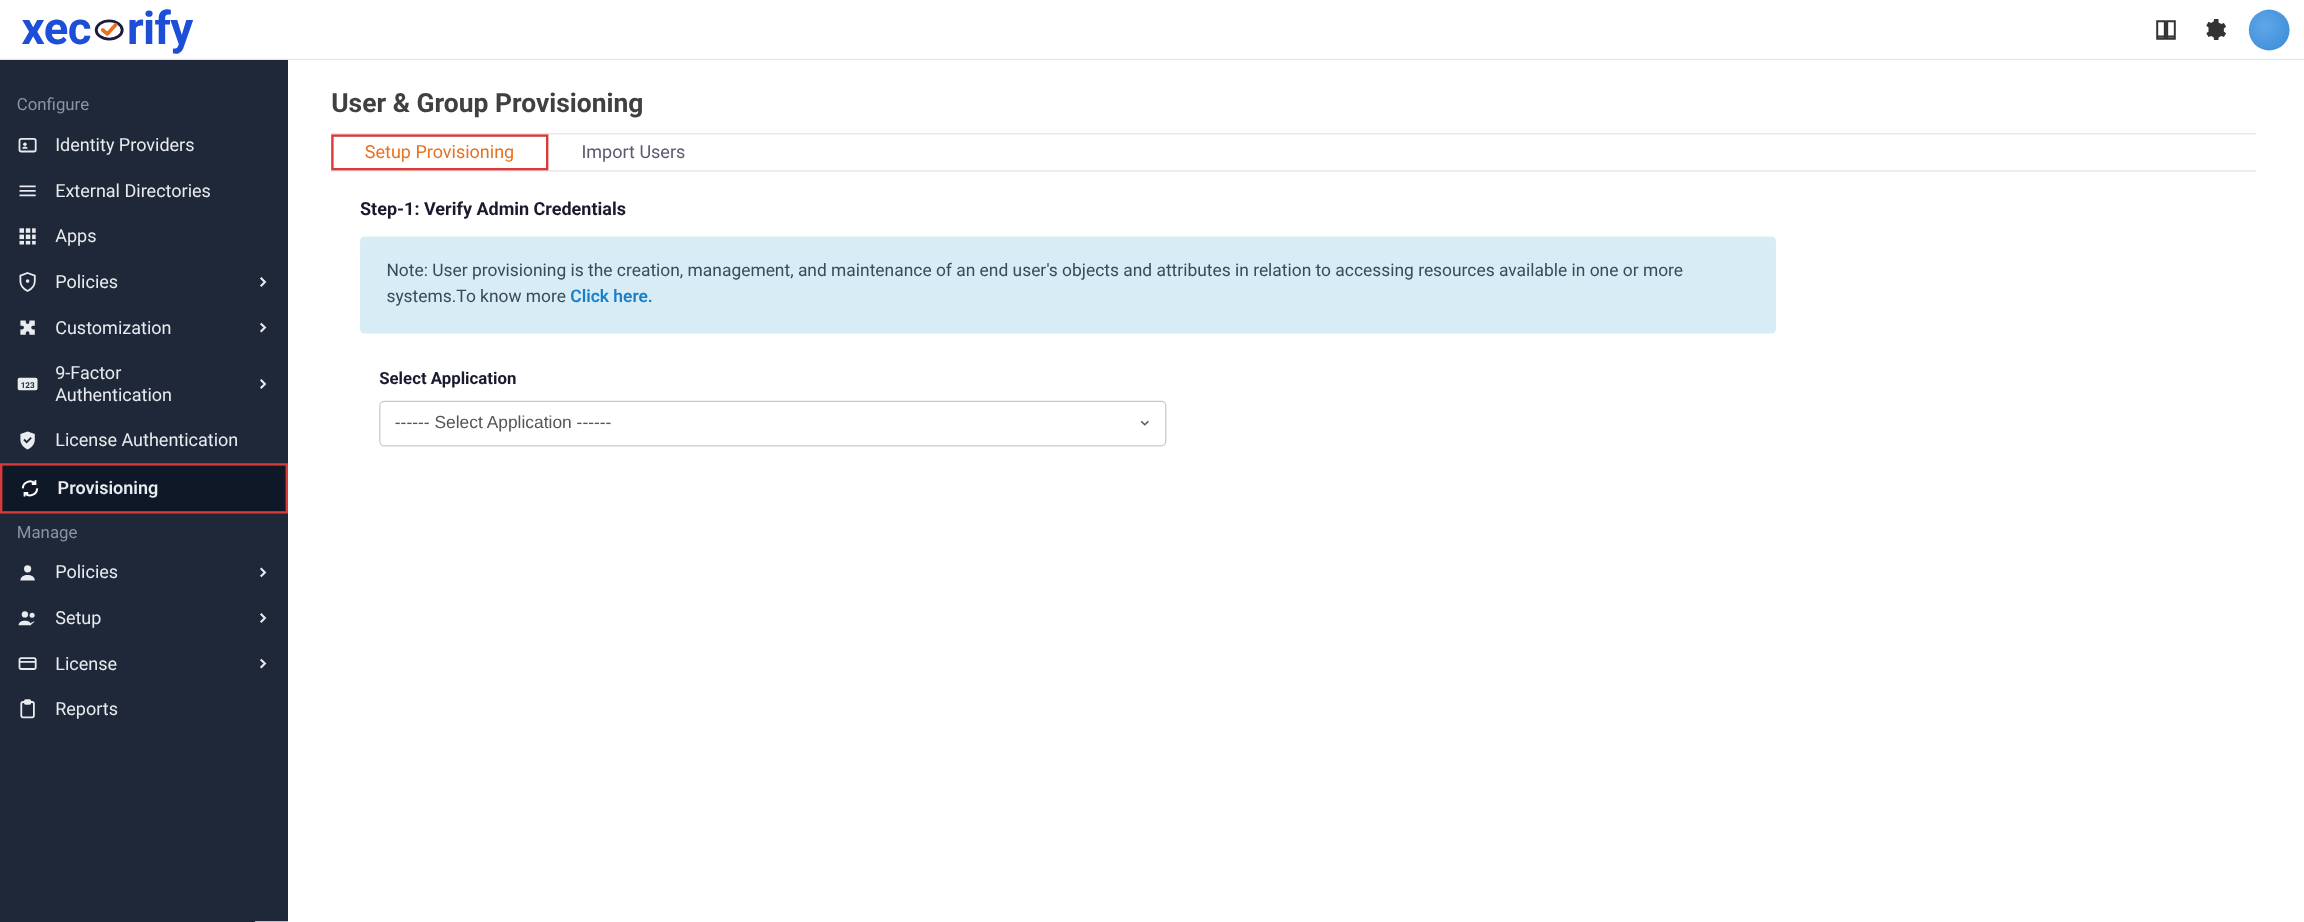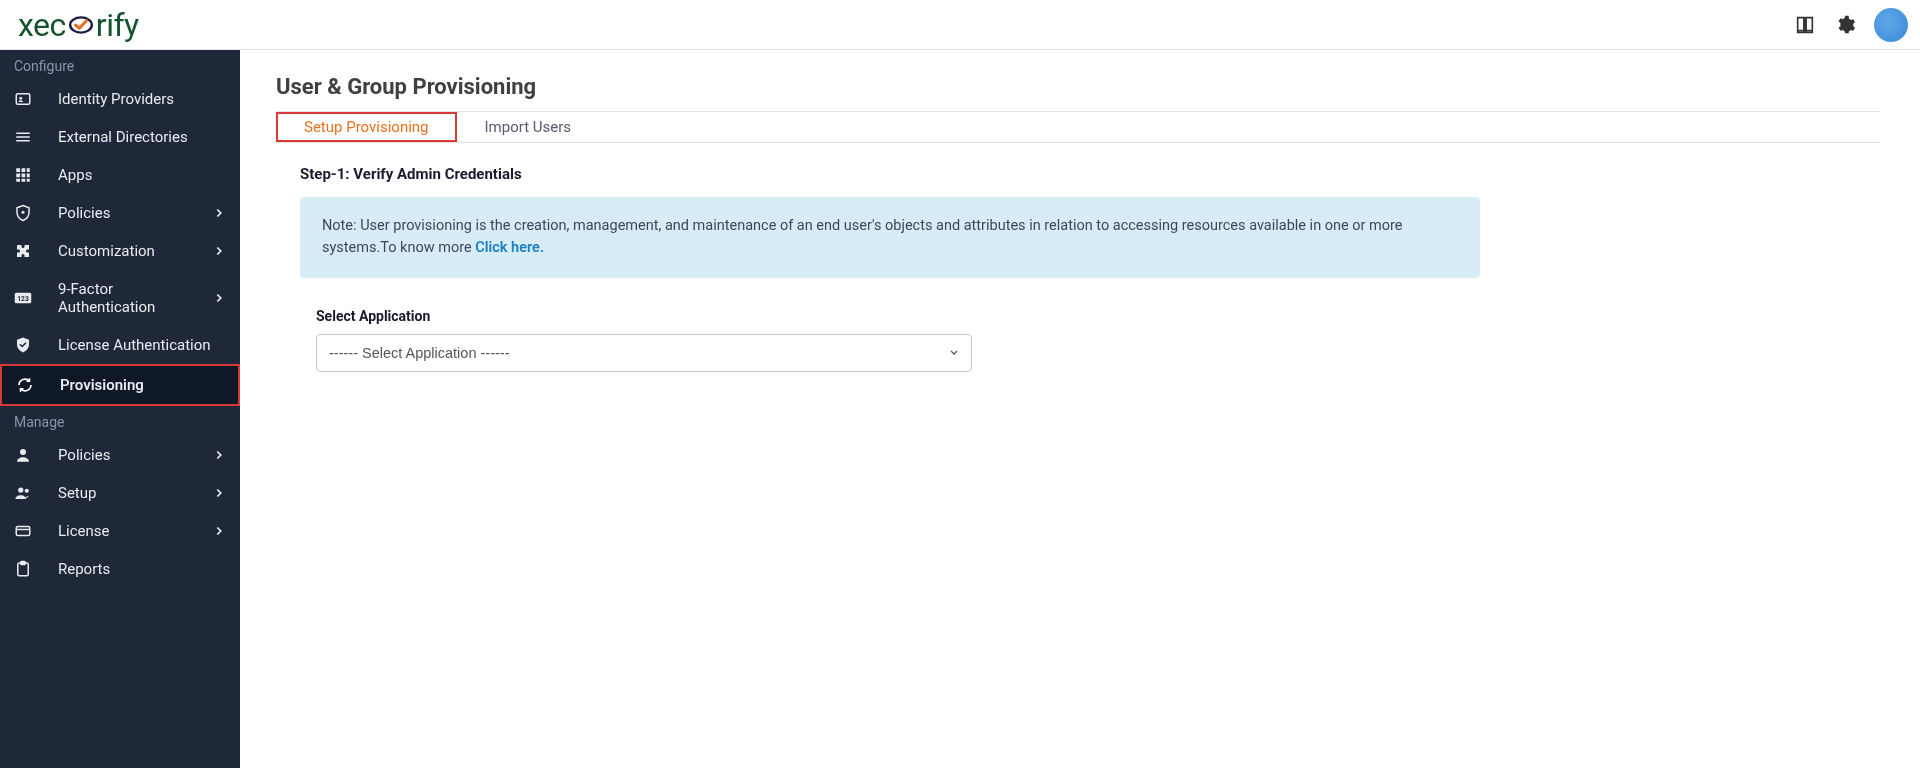--- a/index.html
+++ b/index.html
@@ -1,26 +1,26 @@
 <!DOCTYPE html>
 <html><head>
 <meta charset="utf-8">
 <style>
 * { margin: 0; padding: 0; box-sizing: border-box; }
 body { font-family: -apple-system, BlinkMacSystemFont, "Segoe UI", Roboto, sans-serif; background: #fff; color: #1a1a2e; width: 1920px; height: 768px; overflow: hidden; }
 .header { height: 50px; display: flex; align-items: center; justify-content: space-between; padding: 0 12px 0 18px; border-bottom: 1px solid #e5e5e5; background: #fff; }
-.logo { display: flex; align-items: center; font-size: 32px; font-weight: 400; color: #14532d; letter-spacing: -0.5px; }
+.logo { display: flex; align-items: center; font-size: 38px; font-weight: 700; color: #1d4ed8; letter-spacing: -0.5px; }
 .logo svg { margin: 0 2px; }
 .header-right { display: flex; align-items: center; gap: 18px; }
 .header-icon { width: 22px; height: 22px; display: flex; align-items: center; justify-content: center; color: #333; cursor: pointer; }
 .avatar { width: 34px; height: 34px; border-radius: 50%; background: radial-gradient(circle at 40% 40%, #5fa8e8, #3988d8); cursor: pointer; }
 .layout { display: flex; height: calc(100% - 50px); }
-.sidebar { width: 240px; background: #1e2838; color: #d0d5dd; display: flex; flex-direction: column; padding-top: 0; }
+.sidebar { width: 240px; background: #1e2838; color: #d0d5dd; display: flex; flex-direction: column; padding-top: 22px; }
 .sidebar-section-label { font-size: 14px; color: #8a94a6; padding: 8px 14px 6px; }
-.sidebar-item { display: flex; align-items: center; padding: 10px 14px; cursor: pointer; font-size: 15px; color: #e8ebef; gap: 26px; position: relative; }
+.sidebar-item { display: flex; align-items: center; padding: 10px 14px; cursor: pointer; font-size: 15px; color: #e8ebef; gap: 14px; position: relative; }
 .sidebar-item.active { background: #0f1826; font-weight: 600; border: 2px solid #d83a3a; }
 .sidebar-icon { width: 18px; height: 18px; flex-shrink: 0; display: inline-flex; align-items: center; justify-content: center; }
 .sidebar-chevron { margin-left: auto; width: 14px; height: 14px; }
 .main { flex: 1; padding: 24px 40px 24px 36px; overflow: auto; }
 .page-title { font-size: 22px; font-weight: 700; color: #404040; margin-bottom: 12px; }
 .title-underline { border-bottom: 1px solid #e3e3e3; margin-bottom: 0; }
 .tabs { display: flex; border-bottom: 1px solid #e3e3e3; margin-top: 0; }
 .tab { padding: 4px 26px; font-size: 15px; color: #5a5a6e; cursor: pointer; border: 2px solid transparent; }
 .tab.active { color: #e8711f; border: 2px solid #d83a3a; }
 .step-heading { font-weight: 700; font-size: 15px; margin: 22px 0 14px 24px; color: #1a1a2e; }

